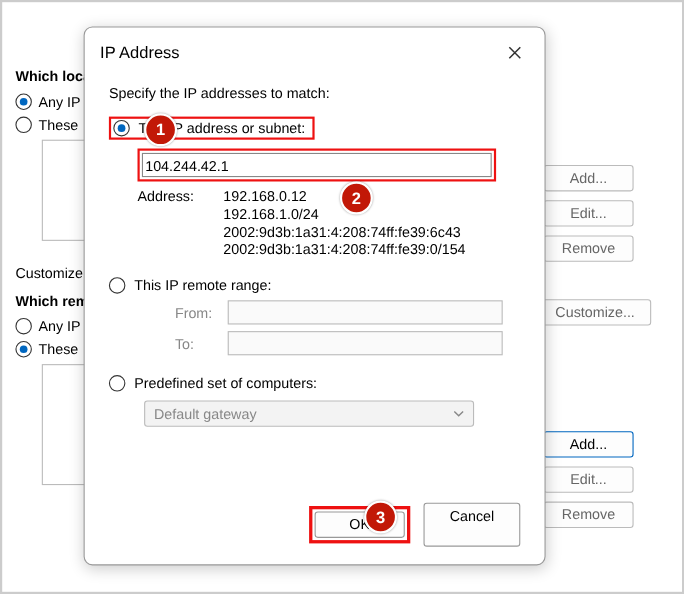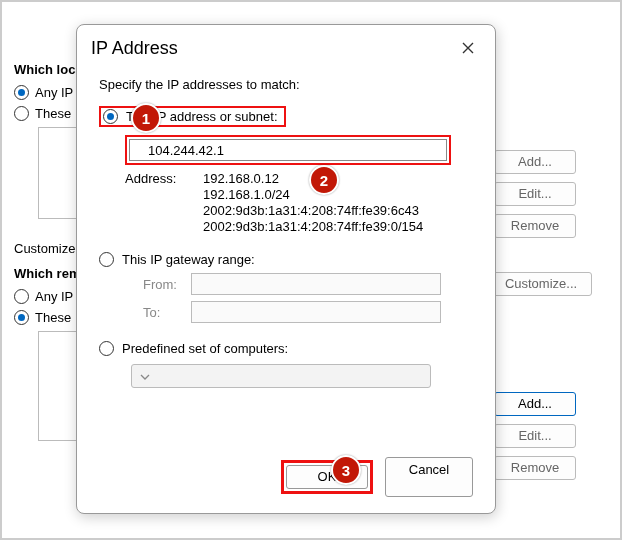--- a/index.html
+++ b/index.html
@@ -51,54 +51,55 @@
     width: 420px; height: 490px;
     background: #fff;
     border: 1px solid #999;
     border-radius: 8px;
     box-shadow: 1px 3px 14px #0003;
   }
   .titlebar {
     display: flex; align-items: center; justify-content: space-between;
     padding: 10px 14px 6px 14px;
   }
-  .titlebar-title { font-size: 18px; }
+  .titlebar-title { font-size: 15px; }
   .close-btn {
     width: 26px; height: 26px; display: flex; align-items: center; justify-content: center;
     font-size: 15px; color: #333; border-radius: 4px;
   }
   .dlg-body { padding: 10px 22px 14px 22px; }
   .instr { margin-bottom: 14px; }
   .opt-label { display: flex; align-items: center; gap: 8px; }
   .opt-highlight {
     border: 2px solid #e11; padding: 1px 6px 1px 2px;
     display: inline-flex; align-items: center; gap: 8px;
   }
   .ip-input-wrap {
     margin: 8px 0 6px 26px;
     border: 2px solid #e11; padding: 2px;
     width: 326px;
   }
   .ip-input {
     width: 100%; height: 22px;
     border: 1px solid #888; background: #fff;
-    padding: 2px 18px; font-size: 13px;
+    padding: 2px 2px; font-size: 13px;
     font-family: inherit;
     outline: none;
   }
   .examples {
     margin: 2px 0 18px 26px; font-size: 13px;
     display: grid; grid-template-columns: 74px auto; column-gap: 4px; row-gap: 1px;
   }
   .examples .lab { grid-column: 1; }
   .examples .val { grid-column: 2; }
   .range-block { margin: 4px 0 18px 0; }
   .range-row {
     display: flex; align-items: center; gap: 8px;
     margin: 6px 0 6px 44px;
+    justify-content: center;
   }
   .range-row .rlab { width: 40px; color: #888; }
   .range-input {
     flex: 1; height: 22px; max-width: 250px;
     border: 1px solid #bbb; background: #fafafa;
   }
   .predef-block { margin-top: 4px; }
   .predef-select {
     margin: 8px 0 0 32px;
     width: 300px; height: 24px;
@@ -213,39 +214,40 @@
         <span class="lab"></span>
         <span class="val">2002:9d3b:1a31:4:208:74ff:fe39:6c43</span>
         <span class="lab"></span>
         <span class="val">2002:9d3b:1a31:4:208:74ff:fe39:0/154</span>
       </div>
 
       
       <div class="range-block">
         <div class="opt-label">
           <span class="radio"></span>
-          <span>This IP gateway range:</span>
+          <span>This IP remote range:</span>
         </div>
         <div class="range-row">
           <span class="rlab disabled">From:</span>
           <div class="range-input"></div>
         </div>
         <div class="range-row">
           <span class="rlab disabled">To:</span>
           <div class="range-input"></div>
         </div>
       </div>
 
       
       <div class="predef-block">
         <div class="opt-label">
           <span class="radio"></span>
           <span>Predefined set of computers:</span>
         </div>
         <div class="predef-select">
+          <span>Default gateway</span>
           <span class="chev">
             <svg width="10" height="6" viewBox="0 0 10 6">
                 <path d="M1 1 L5 5 L9 1" stroke="#888" stroke-width="1.3" fill="none"></path>
               </svg>
           </span>
         </div>
       </div>
     </div>
 
     <div class="dlg-footer">

